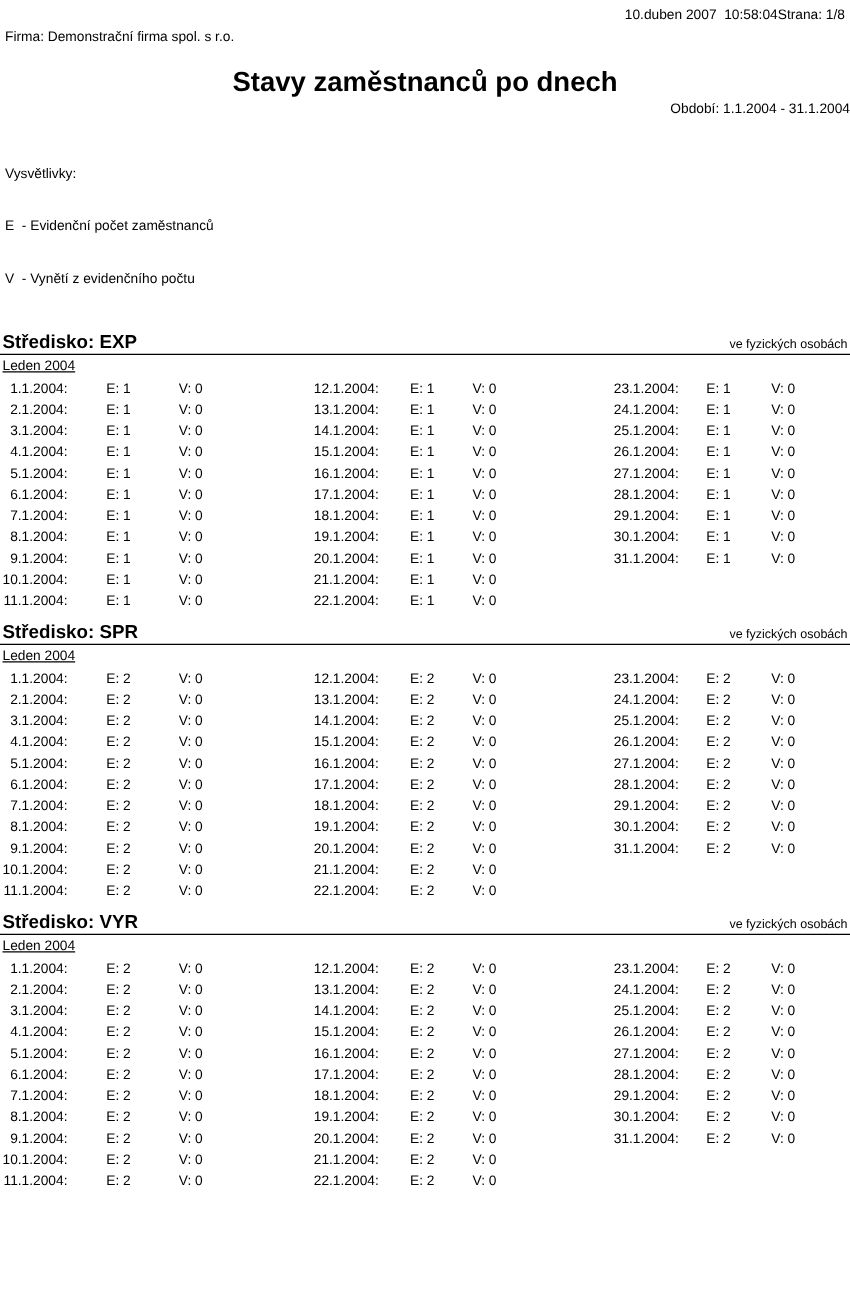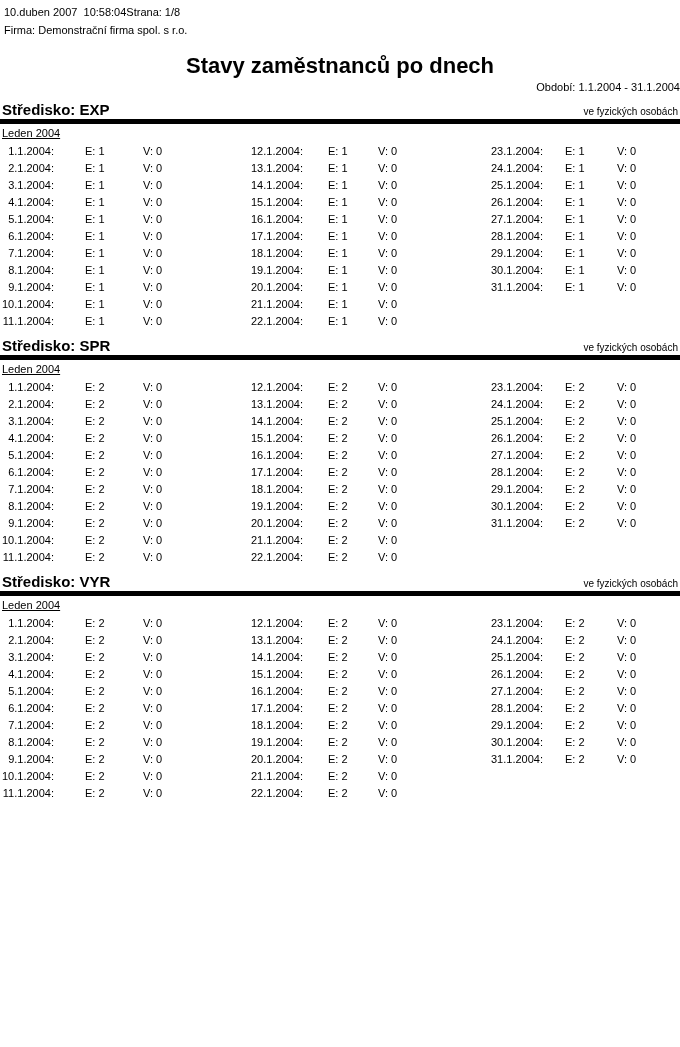--- a/index.html
+++ b/index.html
@@ -10,21 +10,21 @@
   body {
     width: 680px;
     height: 1047px;
     overflow: hidden;
     color: #000000;
     font-family: "Liberation Sans", "DejaVu Sans", sans-serif;
     font-size: 11px;
   }
   .hdr-row {
     display: flex;
-    justify-content: flex-start;
+    justify-content: flex-end;
     padding: 6px 4px 0 4px;
     line-height: 13px;
     white-space: pre;
   }
   .firma {
     margin: 5px 4px 0 4px;
     line-height: 13px;
   }
   .title {
     margin: 16px 0 0 0;
@@ -43,21 +43,21 @@
     line-height: 14px;
     white-space: pre;
   }
   .section {
     margin-top: 8px;
   }
   .sec-hdr {
     display: flex;
     justify-content: space-between;
     align-items: baseline;
-    border-bottom: 5px solid #000000;
+    border-bottom: 1px solid #000000;
     padding-bottom: 1px;
   }
   .sec-title {
     font-size: 15px;
     font-weight: bold;
     line-height: 16px;
     margin-left: 2px;
   }
   .sec-note {
     font-size: 10px;
@@ -101,20 +101,25 @@
     <span>10.duben 2007  10:58:04</span>
     <span>Strana: 1/8</span>
   </div>
 
   <div class="firma">Firma: Demonstrační firma spol. s r.o.</div>
 
   <div class="title">Stavy zaměstnanců po dnech</div>
 
   <div class="period">Období: 1.1.2004 - 31.1.2004</div>
 
+  <div class="legend">
+    <div>Vysvětlivky:</div>
+    <div>E  - Evidenční počet zaměstnanců</div>
+    <div>V  - Vynětí z evidenčního počtu</div>
+  </div>
 
   <div id="sections">
       <div class="section">
         <div class="sec-hdr">
           <span class="sec-title">Středisko: EXP</span>
           <span class="sec-note">ve fyzických osobách</span>
         </div>
         <div class="month">Leden 2004</div>
         <table class="days">
           <colgroup>

